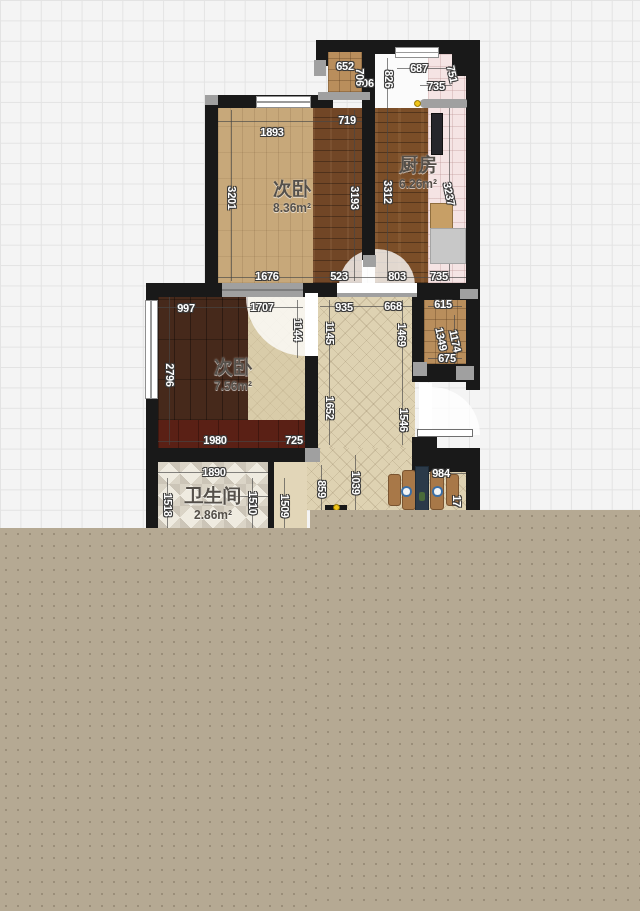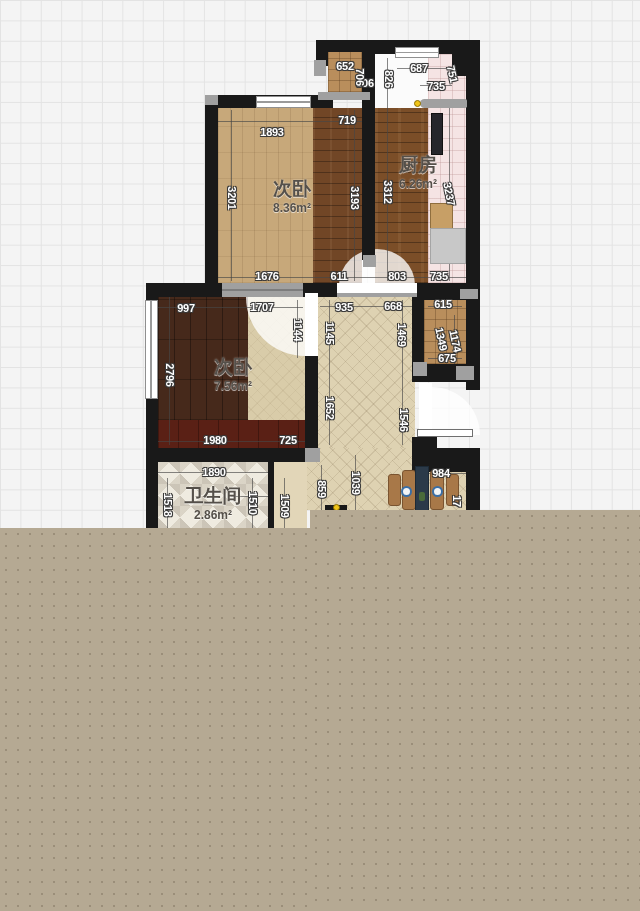--- a/index.html
+++ b/index.html
@@ -233,39 +233,39 @@
       <span class="dim" style="left: 419px; top: 68px;">687</span>
       <span class="dim" style="left: 452px; top: 74px; transform: translate(-50%, -50%) rotate(78deg);">751</span>
       <span class="dim" style="left: 436px; top: 86px;">735</span>
       <span class="dim" style="left: 272px; top: 120px; margin-top: 12px;">1893</span>
       <span class="dim" style="left: 347px; top: 120px;">719</span>
       <span class="dim" style="left: 231px; top: 198px; transform: translate(-50%, -50%) rotate(90deg);">3201</span>
       <span class="dim" style="left: 354px; top: 198px; transform: translate(-50%, -50%) rotate(90deg);">3193</span>
       <span class="dim" style="left: 387px; top: 192px; transform: translate(-50%, -50%) rotate(90deg);">3312</span>
       <span class="dim" style="left: 449px; top: 194px; transform: translate(-50%, -50%) rotate(78deg);">3237</span>
       <span class="dim" style="left: 267px; top: 276px;">1676</span>
-      <span class="dim" style="left: 339px; top: 276px;">611</span>
+      <span class="dim" style="left: 339px; top: 276px;">523</span>
       <span class="dim" style="left: 397px; top: 276px;">803</span>
       <span class="dim" style="left: 439px; top: 276px;">735</span>
       <span class="dim" style="left: 186px; top: 308px;">997</span>
       <span class="dim" style="left: 262px; top: 307px;">1707</span>
       <span class="dim" style="left: 344px; top: 307px;">935</span>
       <span class="dim" style="left: 393px; top: 306px;">668</span>
       <span class="dim" style="left: 443px; top: 304px;">615</span>
       <span class="dim" style="left: 297px; top: 330px; transform: translate(-50%, -50%) rotate(90deg);">1144</span>
       <span class="dim" style="left: 329px; top: 333px; transform: translate(-50%, -50%) rotate(90deg);">1145</span>
       <span class="dim" style="left: 401px; top: 335px; transform: translate(-50%, -50%) rotate(90deg);">1469</span>
       <span class="dim" style="left: 441px; top: 339px; transform: translate(-50%, -50%) rotate(78deg);">1349</span>
       <span class="dim" style="left: 455px; top: 341px; transform: translate(-50%, -50%) rotate(78deg);">1174</span>
       <span class="dim" style="left: 447px; top: 358px;">675</span>
       <span class="dim" style="left: 169px; top: 375px; transform: translate(-50%, -50%) rotate(90deg);">2796</span>
       <span class="dim" style="left: 329px; top: 408px; transform: translate(-50%, -50%) rotate(90deg);">1652</span>
       <span class="dim" style="left: 403px; top: 420px; transform: translate(-50%, -50%) rotate(90deg);">1546</span>
       <span class="dim" style="left: 215px; top: 440px;">1980</span>
-      <span class="dim" style="left: 288px; top: 440px; text-align: center;">725</span>
+      <span class="dim" style="left: 294px; top: 440px; text-align: center;">725</span>
       <span class="dim" style="left: 214px; top: 472px;">1890</span>
       <span class="dim" style="left: 167px; top: 505px; transform: translate(-50%, -50%) rotate(90deg);">1518</span>
       <span class="dim" style="left: 252px; top: 503px; transform: translate(-50%, -50%) rotate(90deg);">1510</span>
       <span class="dim" style="left: 284px; top: 506px; transform: translate(-50%, -50%) rotate(90deg);">1509</span>
       <span class="dim" style="left: 321px; top: 489px; transform: translate(-50%, -50%) rotate(90deg);">859</span>
       <span class="dim" style="left: 355px; top: 483px; transform: translate(-50%, -50%) rotate(90deg);">1039</span>
       <span class="dim" style="left: 441px; top: 473px;">984</span>
       <span class="dim" style="left: 456px; top: 501px; transform: translate(-50%, -50%) rotate(90deg);">17</span>
       <div class="room-tag" style="left: 292px; top: 197px;">
         <div class="rname">次卧</div>

